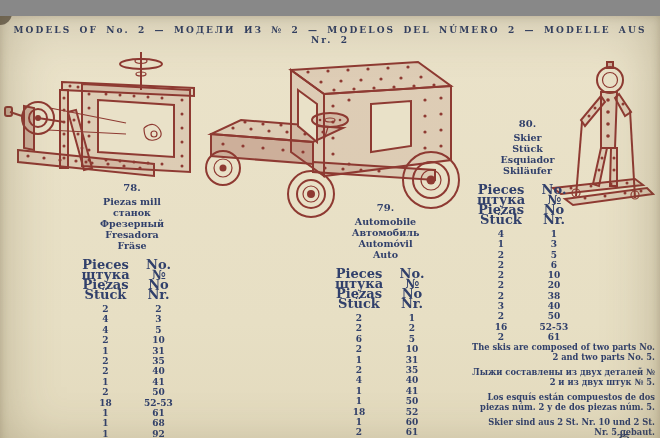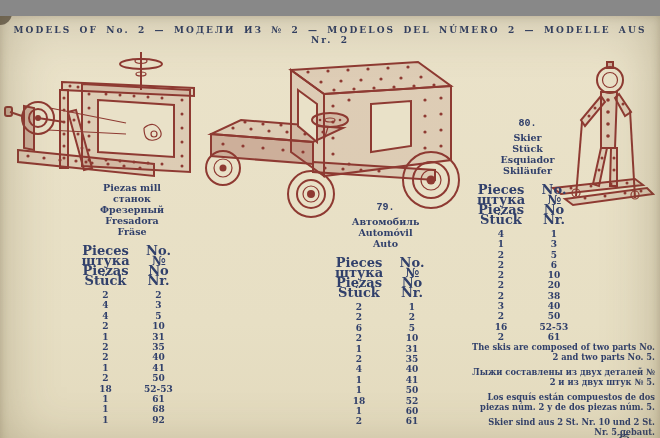--- a/index.html
+++ b/index.html
@@ -23,21 +23,21 @@
     letter-spacing:2.1px;word-spacing:3px;color:#2c3c64;
   }
   .illus{position:absolute;}
   .illus-mill{left:4px;top:34px;}
   .illus-auto{left:203px;top:40px;}
   .illus-skier{left:547px;top:44px;}
   .model{position:absolute;text-align:center;font-weight:700;}
   .model-78{left:52px;top:166px;width:160px;}
   .model-79{left:308px;top:186px;width:155px;}
   .model-80{left:455px;top:102px;width:145px;}
-  .model-number{font-size:10px;margin-bottom:3px;font-family:Liberation Mono, monospace;}
+  .model-number{font-size:10px;margin-bottom:3px;}
   .name-line{font-size:9.5px;line-height:11px;}
   .tbl{width:106px;margin:0 auto;}
   .tbl-head{margin-top:9px;}
   .tbl-head .hdr-row{display:flex;font-size:13px;line-height:10px;}
   .tbl-body{margin-top:4px;}
   .tbl-body .parts-row{display:flex;font-size:9px;line-height:10.4px;}
   .model-80 .tbl-body .parts-row{line-height:10.3px;}
   .cell{flex:1;text-align:center;}
   .notes{position:absolute;left:472px;top:326px;width:183px;text-align:right;font-weight:700;}
   .note-paragraph{font-size:8.3px;line-height:10px;margin-bottom:5px;color:#31406b;}
@@ -257,20 +257,21 @@
       <circle class="hole" cx="44" cy="126" r="1.5"></circle>
     <circle class="hole" cx="64" cy="124" r="1.5"></circle>
       <circle class="hole" cx="80" cy="123" r="1.5"></circle>
     <circle class="hole" cx="38" cy="138" r="1.5"></circle>
       <circle class="hole" cx="58" cy="136" r="1.5"></circle>
     <circle class="hole" cx="78" cy="133" r="1.5"></circle>
       <circle class="hole" cx="94" cy="131" r="1.5"></circle>
   </svg>
 
   <section class="model model-78">
+    <div class="model-number">78.</div>
     <div class="model-names">
         <div class="name-line">Piezas mill</div>
         <div class="name-line">станок</div>
         <div class="name-line">Фрезерный</div>
         <div class="name-line">Fresadora</div>
         <div class="name-line">Fräse</div>
       </div>
     <div class="tbl">
       <div class="tbl-head">
           <div class="hdr-row">
@@ -343,20 +344,21 @@
             <span class="cell">1</span>
             <span class="cell">92</span>
           </div>
         </div>
     </div>
   </section>
 
   <section class="model model-79">
     <div class="model-number">79.</div>
     <div class="model-names">
+        <div class="name-line">Automobile</div>
         <div class="name-line">Автомобиль</div>
         <div class="name-line">Automóvil</div>
         <div class="name-line">Auto</div>
       </div>
     <div class="tbl">
       <div class="tbl-head">
           <div class="hdr-row">
             <span class="cell">Pieces</span>
             <span class="cell">No.</span>
           </div>

